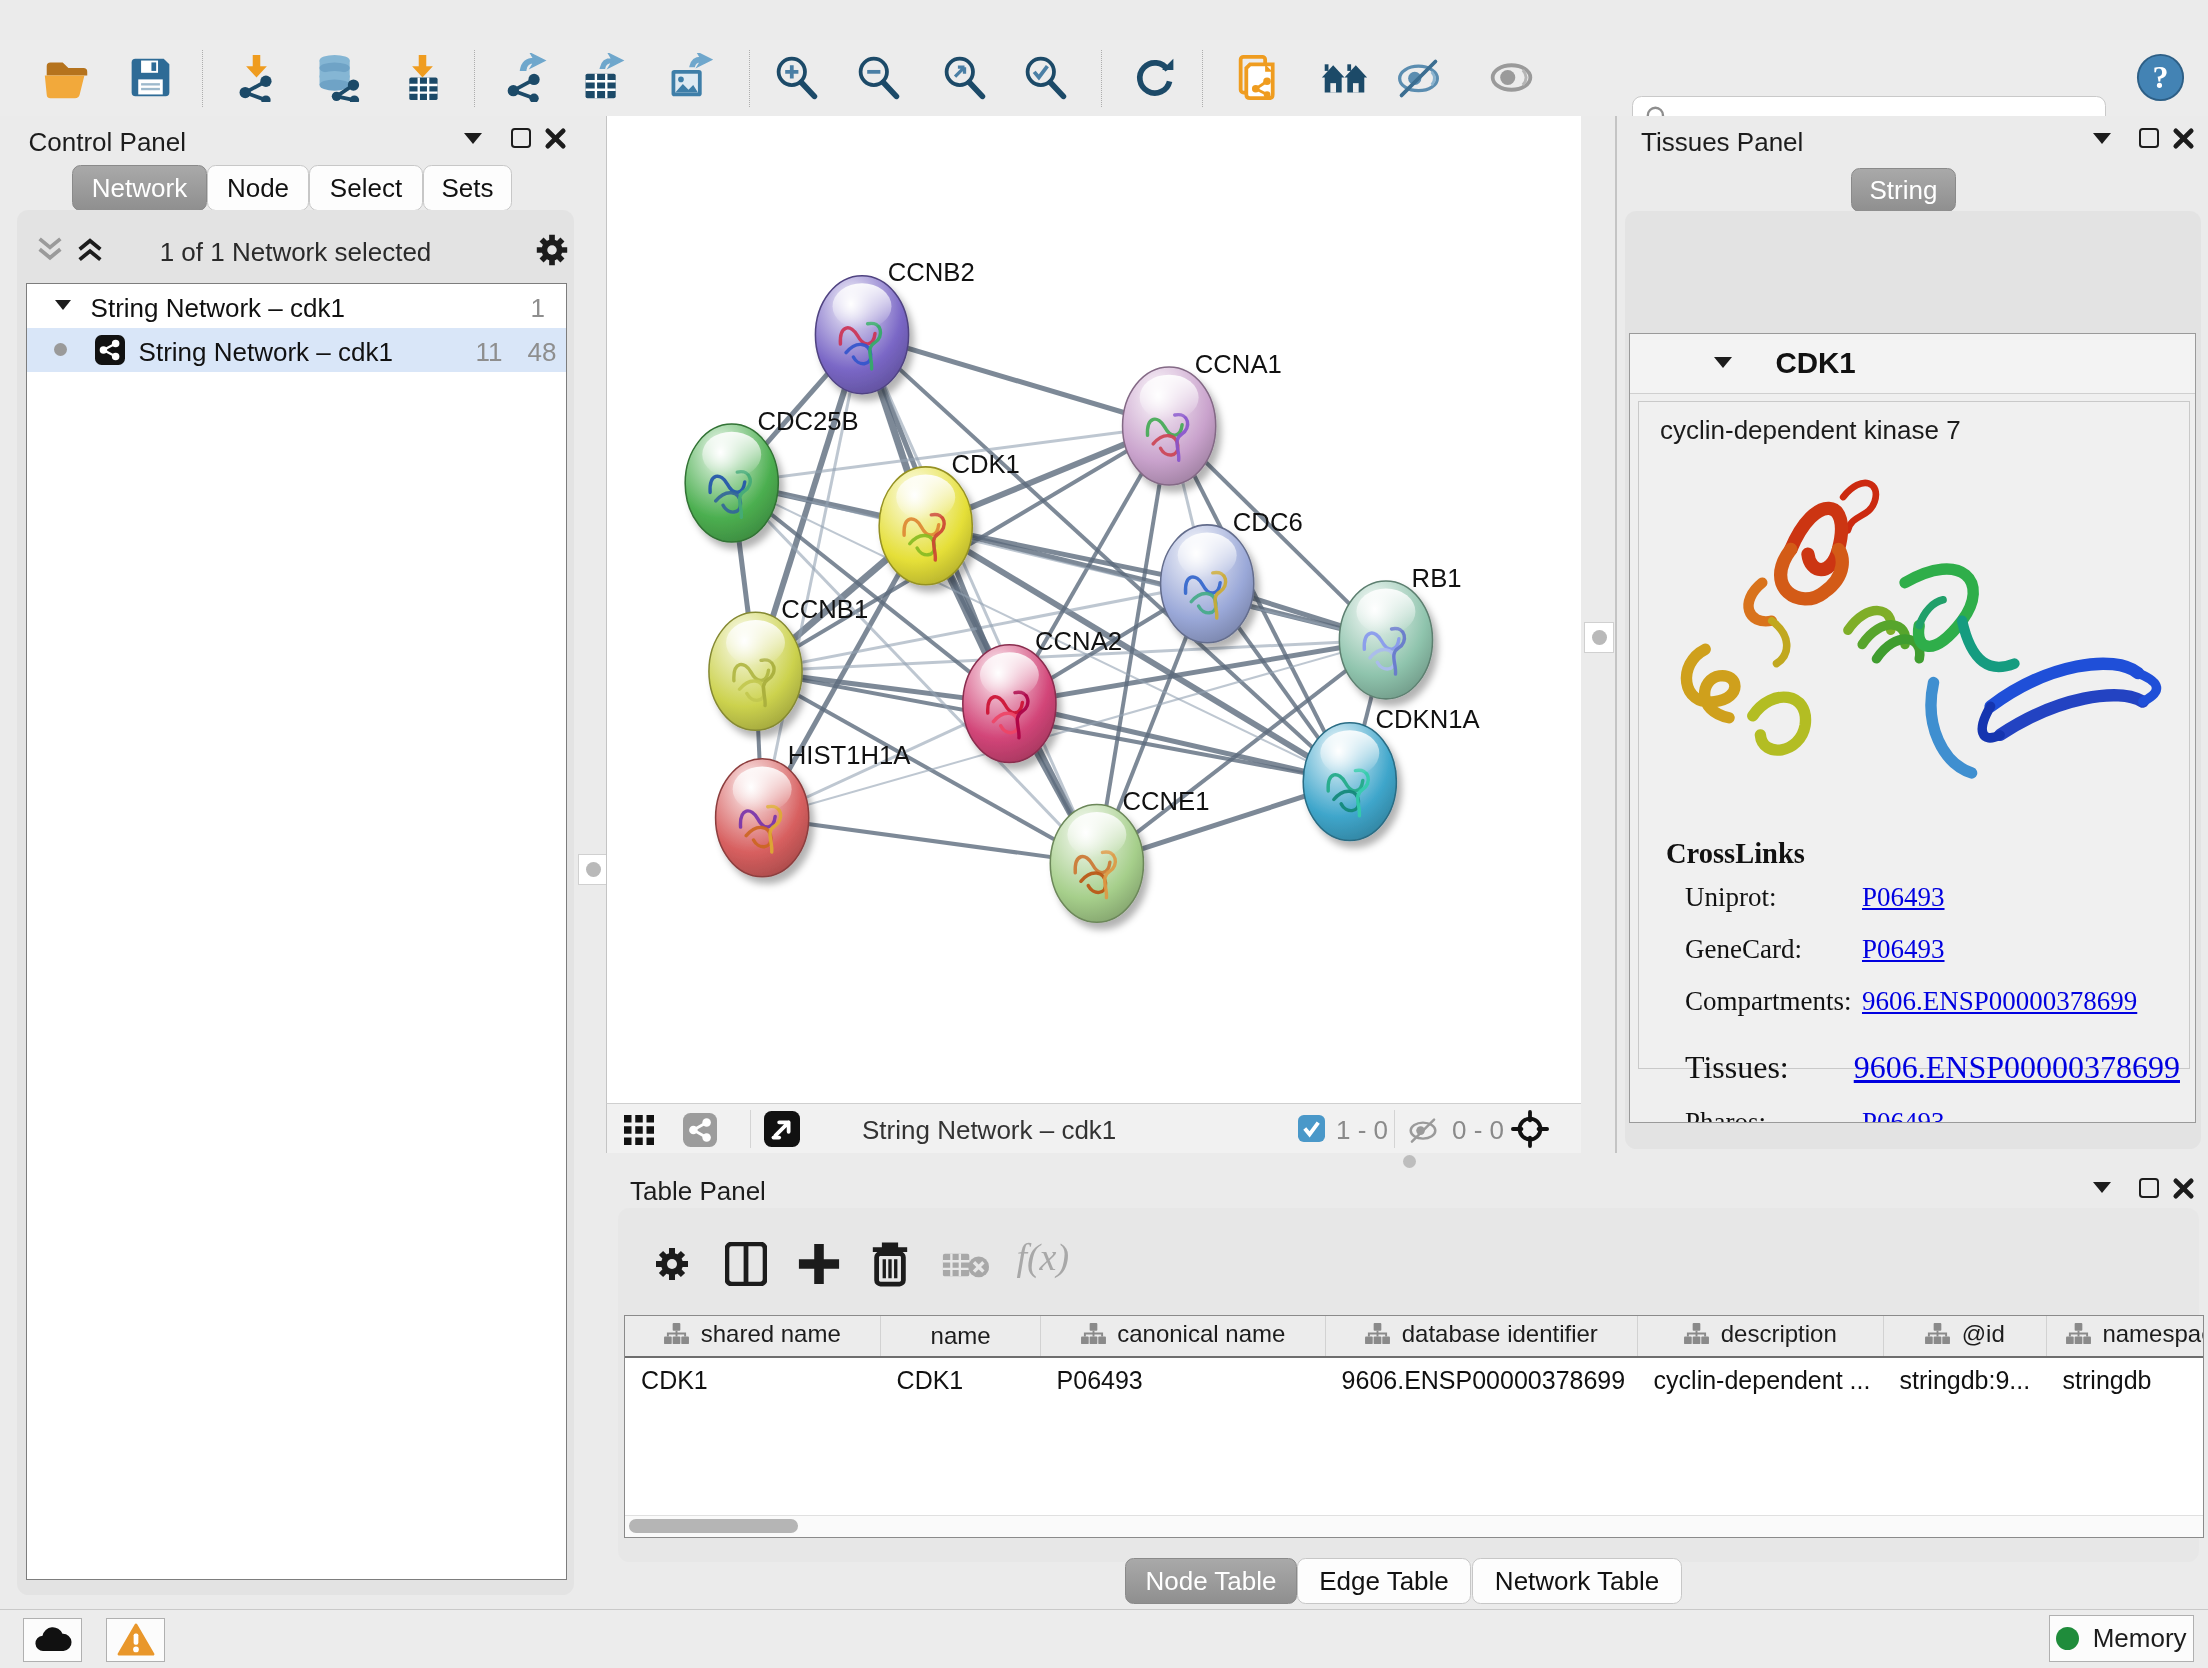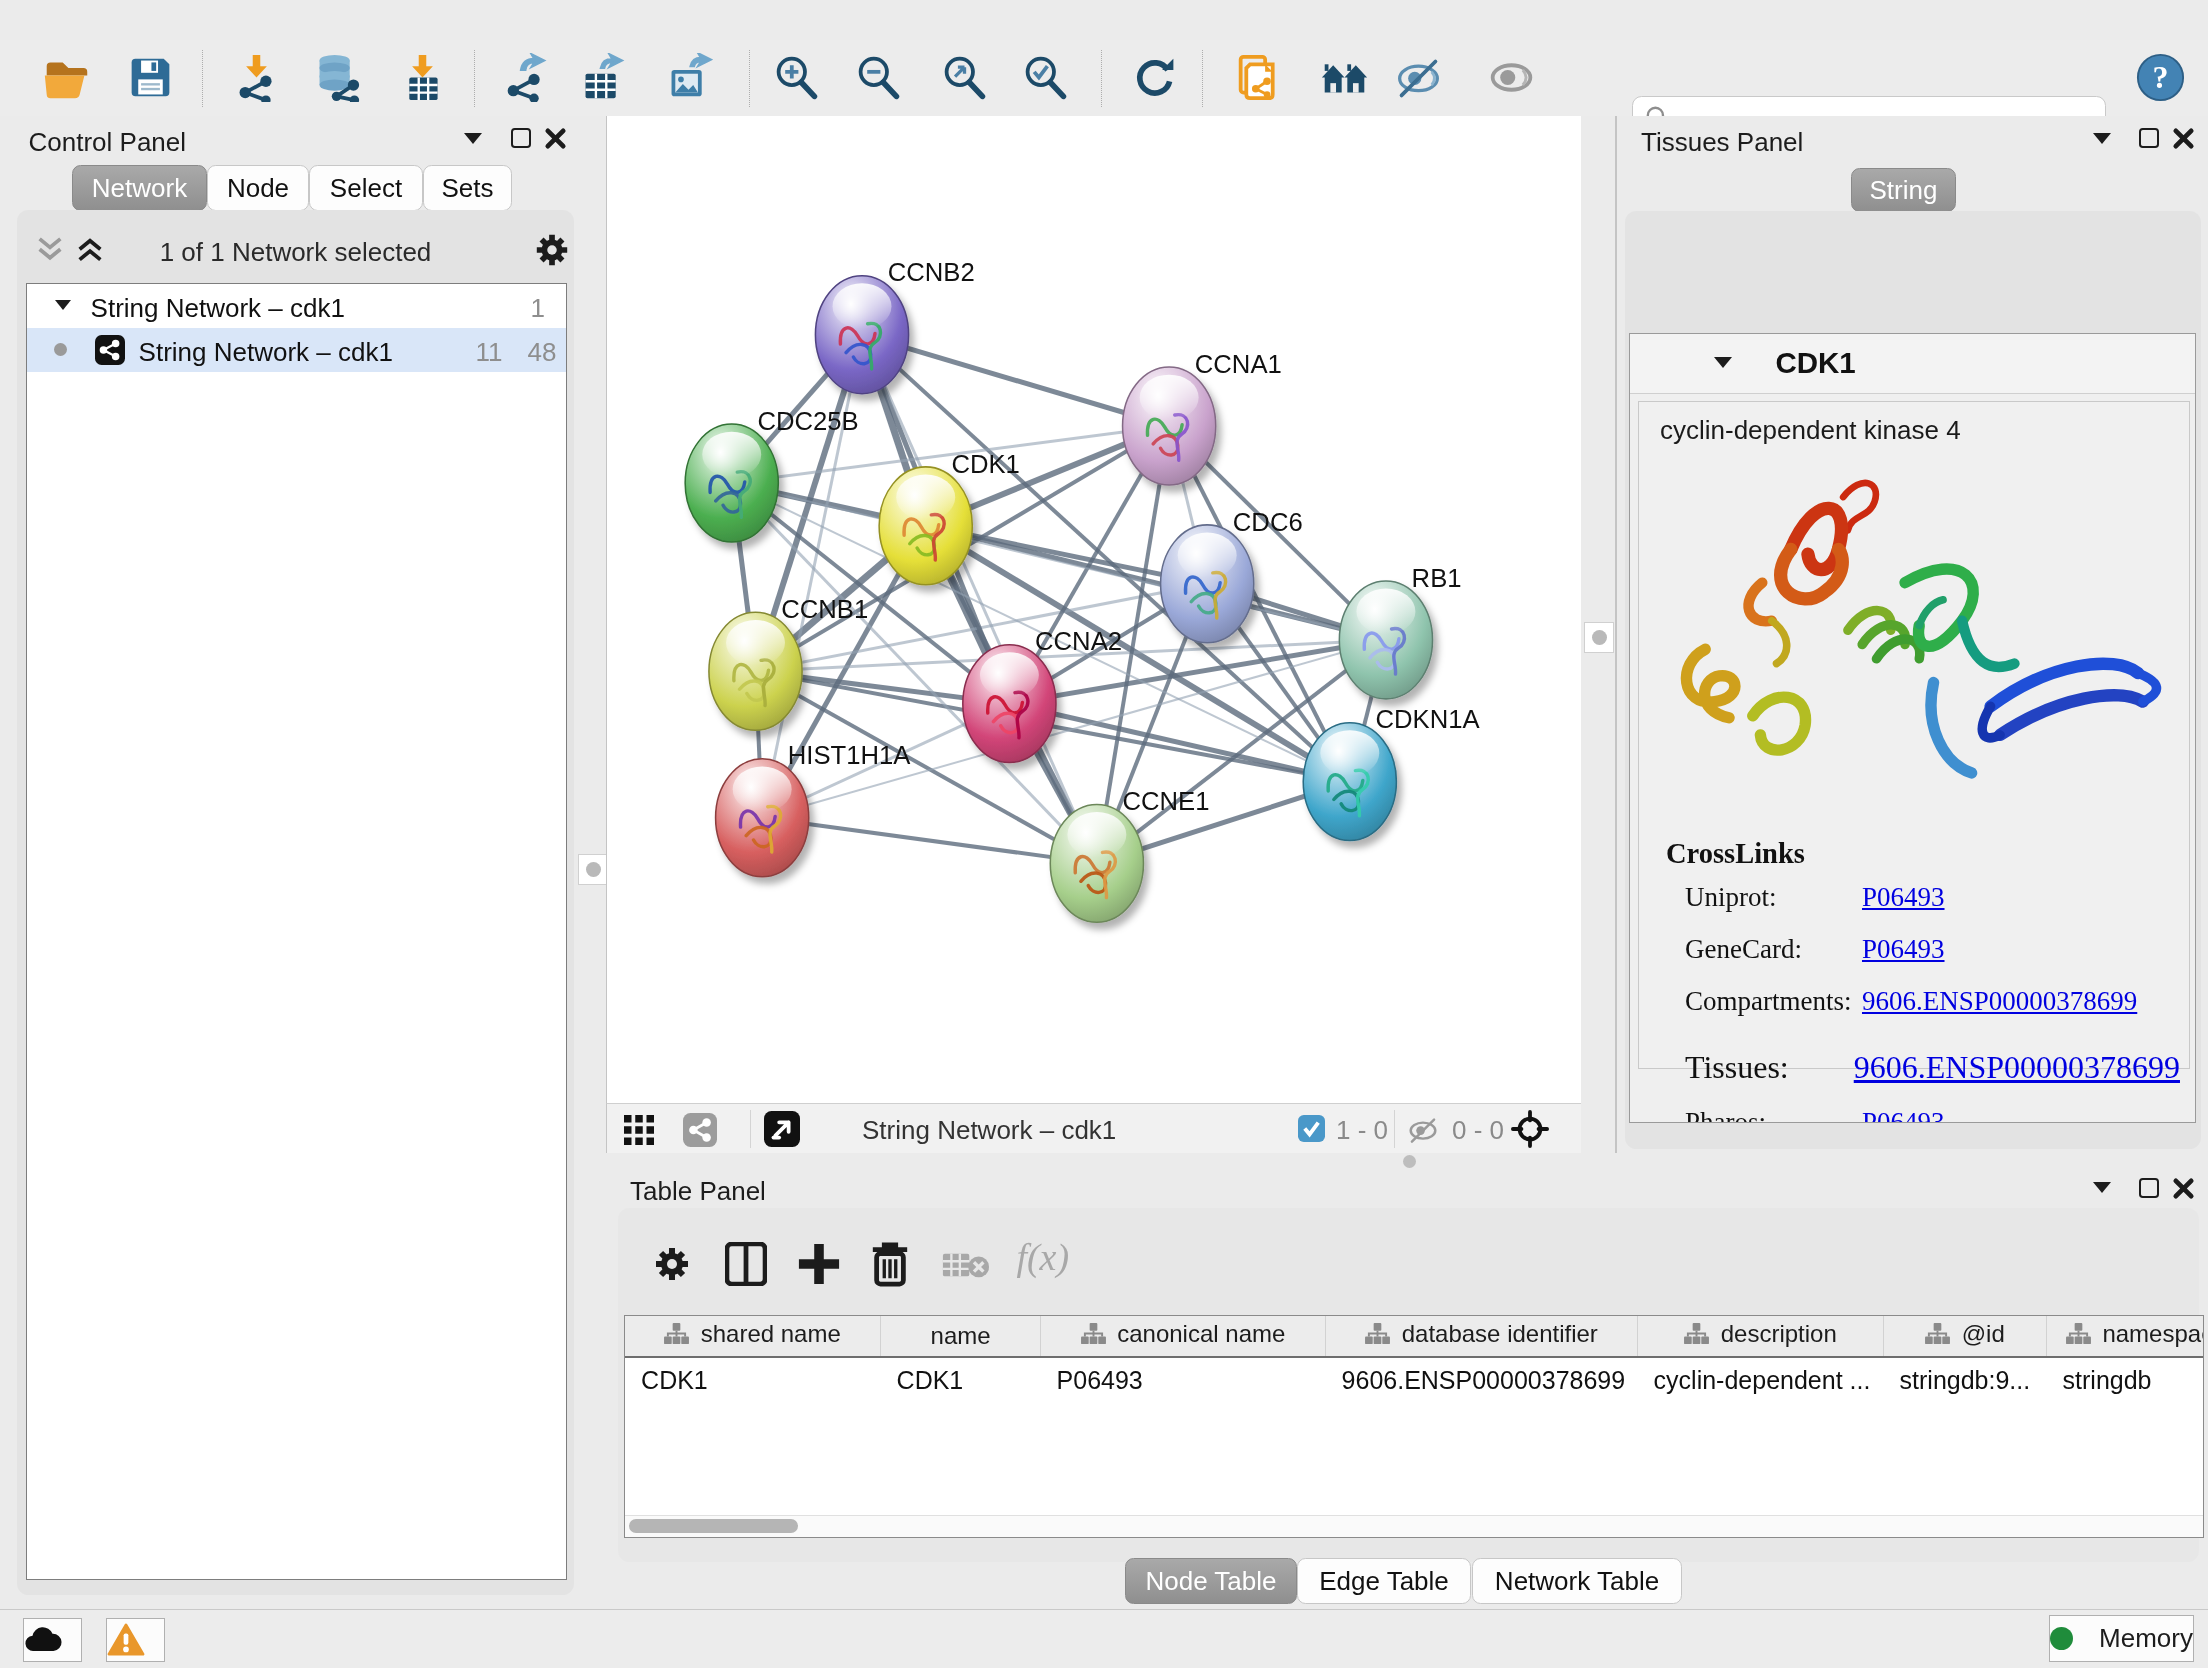--- a/index.html
+++ b/index.html
@@ -30,21 +30,21 @@
   .gbtn{background:#fdfdfd;border:1.9px solid #bdbdbd;border-radius:9.5px;font-size:26px;color:#111;
         display:flex;align-items:center;justify-content:center;box-shadow:0 1px 1.9px rgba(0,0,0,.15);}
   .link{color:#0000e0;text-decoration:underline;}
   .serif{font-family:"Liberation Serif","DejaVu Serif",serif;}
   
   #nodetable{border-collapse:collapse;table-layout:fixed;width:1574px;background:#fff;}
   #nodetable th{height:38px;background:#ececec;border-right:1.9px solid #d2d2d2;border-bottom:2.9px solid #6e6e6e;
                 font-weight:normal;font-size:24px;color:#1c1c1c;overflow:hidden;white-space:nowrap;}
   #nodetable td{height:42px;font-size:25px;color:#111;padding-left:16px;overflow:hidden;white-space:nowrap;vertical-align:middle;}
   .colicon{display:inline-block;vertical-align:-3.8px;margin-right:11.4px;}
-  .statusbtn{background:#fcfcfc;border:1.9px solid #b0b0b0;display:flex;align-items:center;justify-content:space-between;}
+  .statusbtn{background:#fcfcfc;border:1.9px solid #b0b0b0;display:flex;align-items:center;justify-content:center;}
   .dotline{border-left:1.9px solid #d4d4d4;}
 </style>
 </head>
 <body>
 
 <div id="win">
 
 
   <div id="toolbar" class="abs">
     <span class="tbi abs" style="left:42px">
@@ -565,21 +565,21 @@
       </div>
 
     <div class="inner-box abs" style="left:7.6px;top:95px;width:576px;height:938px;">
 
       <div class="abs" style="left:4.8px;top:122px;width:565px;height:788px;border:1.9px solid #9a9a9a;background:#efefef;overflow:hidden">
         <div class="abs" style="left:0;top:0;width:100%;height:59px;background:#f3f3f3;border-bottom:1.9px solid #cfcfcf">
           <span class="tri-down abs" style="left:84px;top:23px"></span>
           <span class="abs" style="left:145px;top:12.4px;font-size:29.5px;font-weight:bold;color:#111">CDK1</span>
         </div>
         <div class="abs" style="left:7.6px;top:67px;width:550px;height:666px;border:1px solid #c9c9c9;background:#f0f0f0">
-          <span class="abs" style="left:21px;top:13.3px;font-size:26px;color:#1a1a1a">cyclin-dependent kinase 4</span>
+          <span class="abs" style="left:21px;top:13.3px;font-size:26px;color:#1a1a1a">cyclin-dependent kinase 7</span>
           <svg class="abs" style="left:9.5px;top:57px" width="533" height="352" viewBox="0 0 560 370">
             <g fill="none" stroke-linecap="round" stroke-linejoin="round">
               <path d="M205 40 C225 15 245 25 238 45 C232 62 214 58 210 75" stroke="#cc2a10" stroke-width="7"></path>
               <path d="M150 95 C175 35 215 40 200 95 C192 125 170 120 168 100" stroke="#cc3512" stroke-width="14"></path>
               <path d="M150 95 C120 135 160 160 185 140 C210 122 205 100 200 95" stroke="#d35b17" stroke-width="14"></path>
               <path d="M120 130 C95 150 105 175 130 170" stroke="#d9731c" stroke-width="11"></path>
               <path d="M60 200 C30 215 35 260 70 255 C100 251 95 225 75 228 C55 231 50 265 85 272" stroke="#cfa01c" stroke-width="12"></path>
               <path d="M110 270 C130 240 170 245 165 280 C160 310 120 315 118 290" stroke="#b3bd23" stroke-width="12"></path>
               <path d="M130 170 C150 185 150 205 135 215" stroke="#c1a81f" stroke-width="8"></path>
               <path d="M210 180 C230 150 260 155 255 180" stroke="#7fae28" stroke-width="10"></path>

